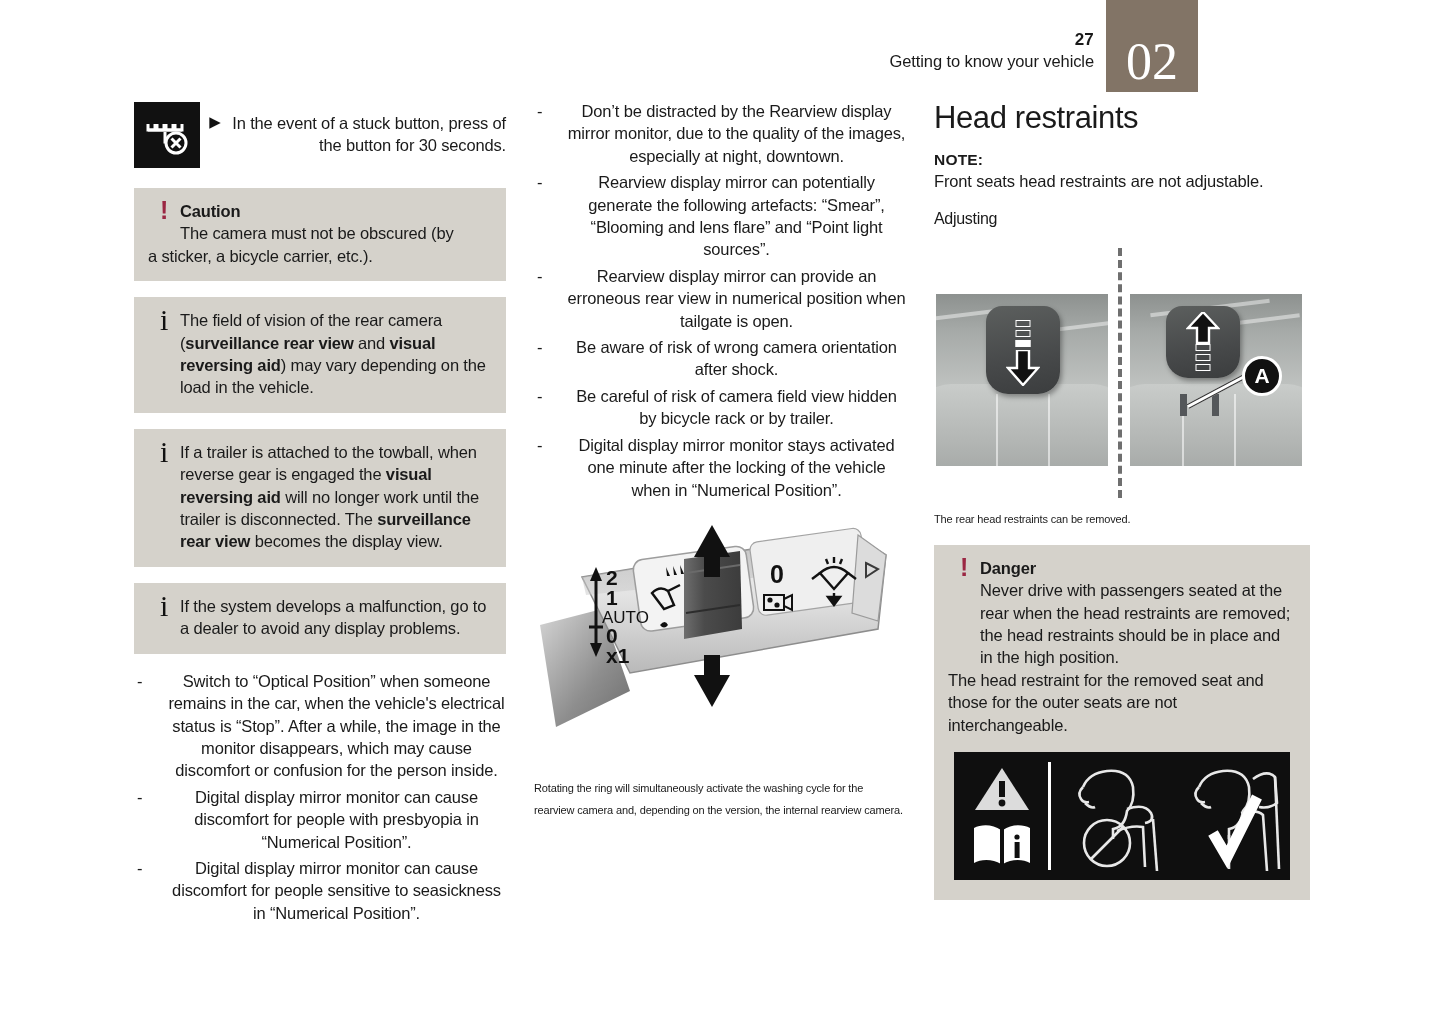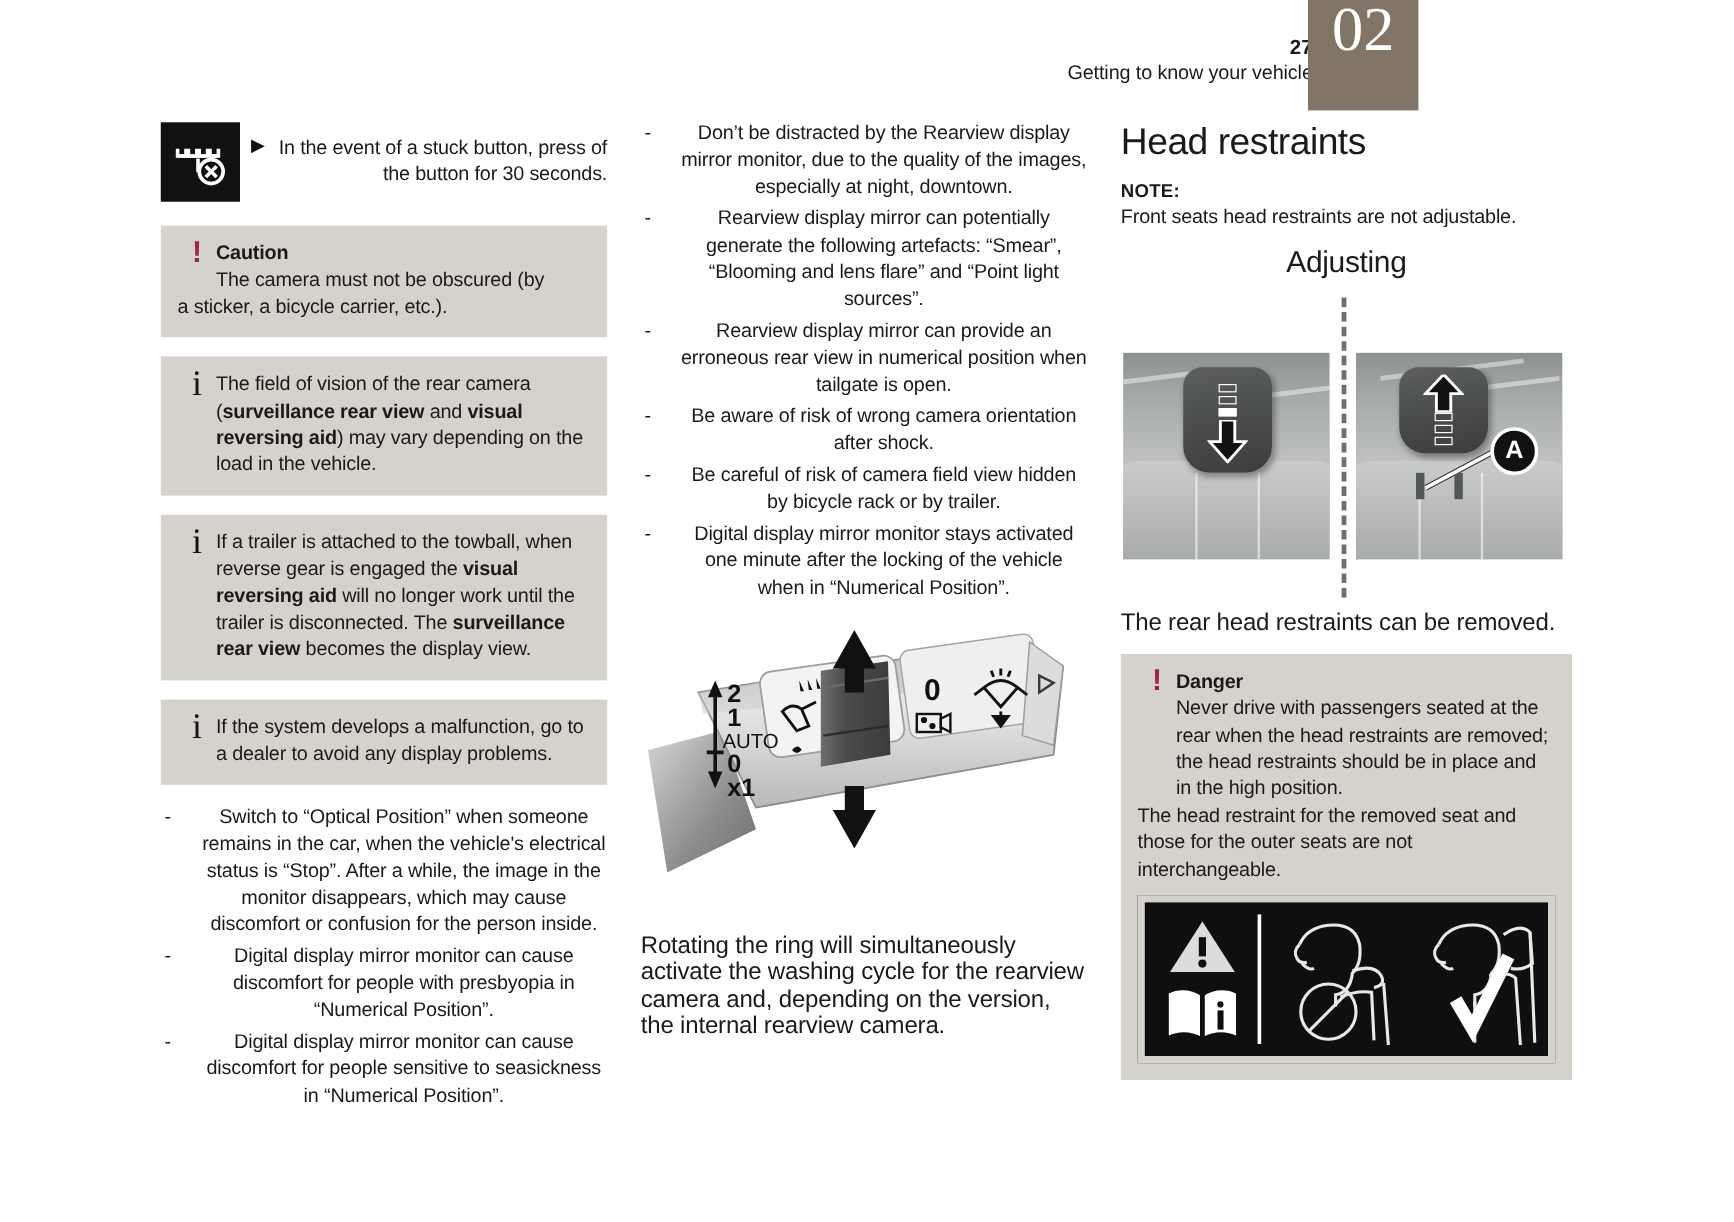--- a/index.html
+++ b/index.html
@@ -19,27 +19,27 @@
   
   .page-header {
     position: absolute;
     top: 0;
     left: 0;
     width: 1198px;
     height: 92px;
   }
   .chapter-tab {
     position: absolute;
-    right: 16px;
+    right: 0;
     top: 0;
     width: 92px;
     height: 92px;
     background: #827466;
     display: flex;
-    align-items: flex-start;
+    align-items: flex-end;
     justify-content: center;
   }
   .chapter-tab-num {
     font-family: "Liberation Serif", serif;
     font-size: 52px;
     color: #ffffff;
     letter-spacing: 0px;
     line-height: 1;
     padding-bottom: 4px;
   }
@@ -72,21 +72,21 @@
     position: absolute;
     top: 0;
     width: 372px;
   }
   .col-1 { left: 134px; }
   .col-2 { left: 534px; }
   .col-3 { left: 934px; width: 376px; }
 
   
   .body-text {
-    font-size: 20px;
+    font-size: 11px;
     line-height: 22.4px;
     letter-spacing: -0.15px;
   }
   b, .bold { font-weight: bold; }
 
   
   .icon-row {
     display: flex;
     align-items: flex-start;
     gap: 0px;
@@ -177,26 +177,25 @@
 
   
   .h1-title {
     font-size: 31px;
     font-weight: normal;
     letter-spacing: -0.4px;
     line-height: 36px;
     margin: 0 0 14px 0;
   }
   .h2-title {
-    font-size: 25px;
+    font-size: 16px;
     font-weight: normal;
     letter-spacing: -0.3px;
     line-height: 30px;
     margin: 12px 0 14px 0;
-    text-align: center;
   }
   .note-label {
     font-size: 15.5px;
     font-weight: bold;
     letter-spacing: 0.2px;
     line-height: 20px;
   }
   .note-text {
     font-size: 16.5px;
     line-height: 22.4px;

